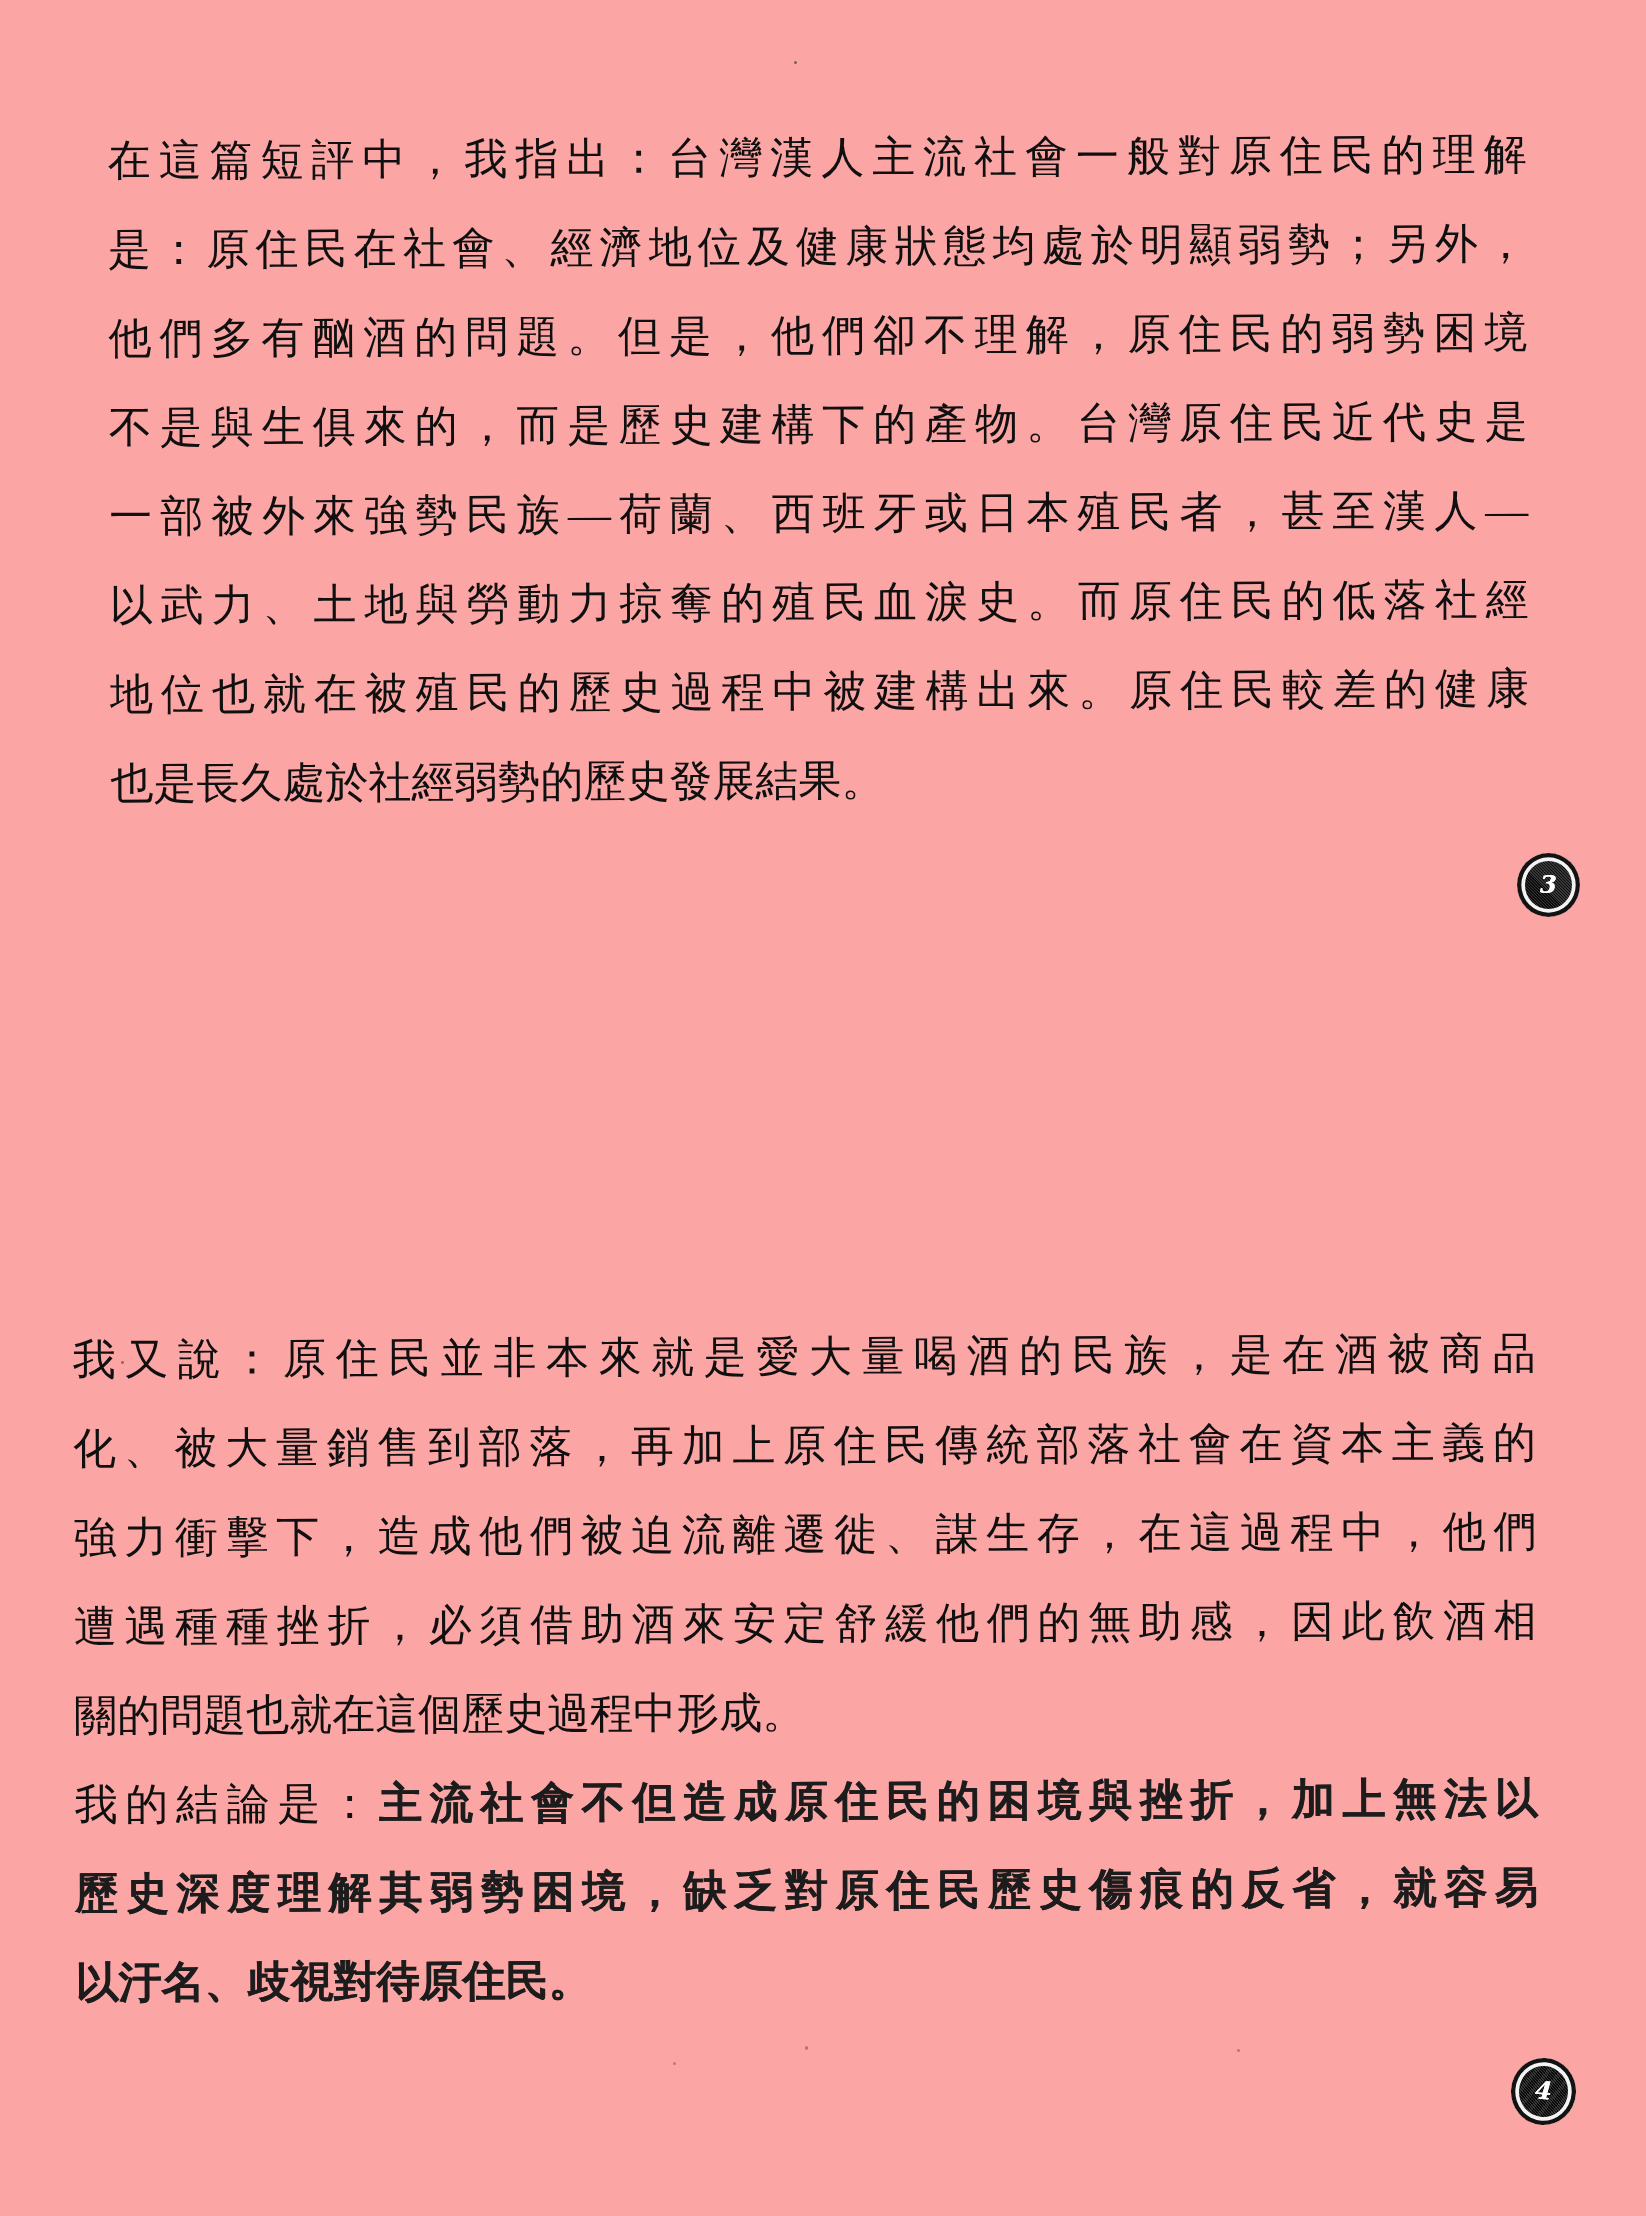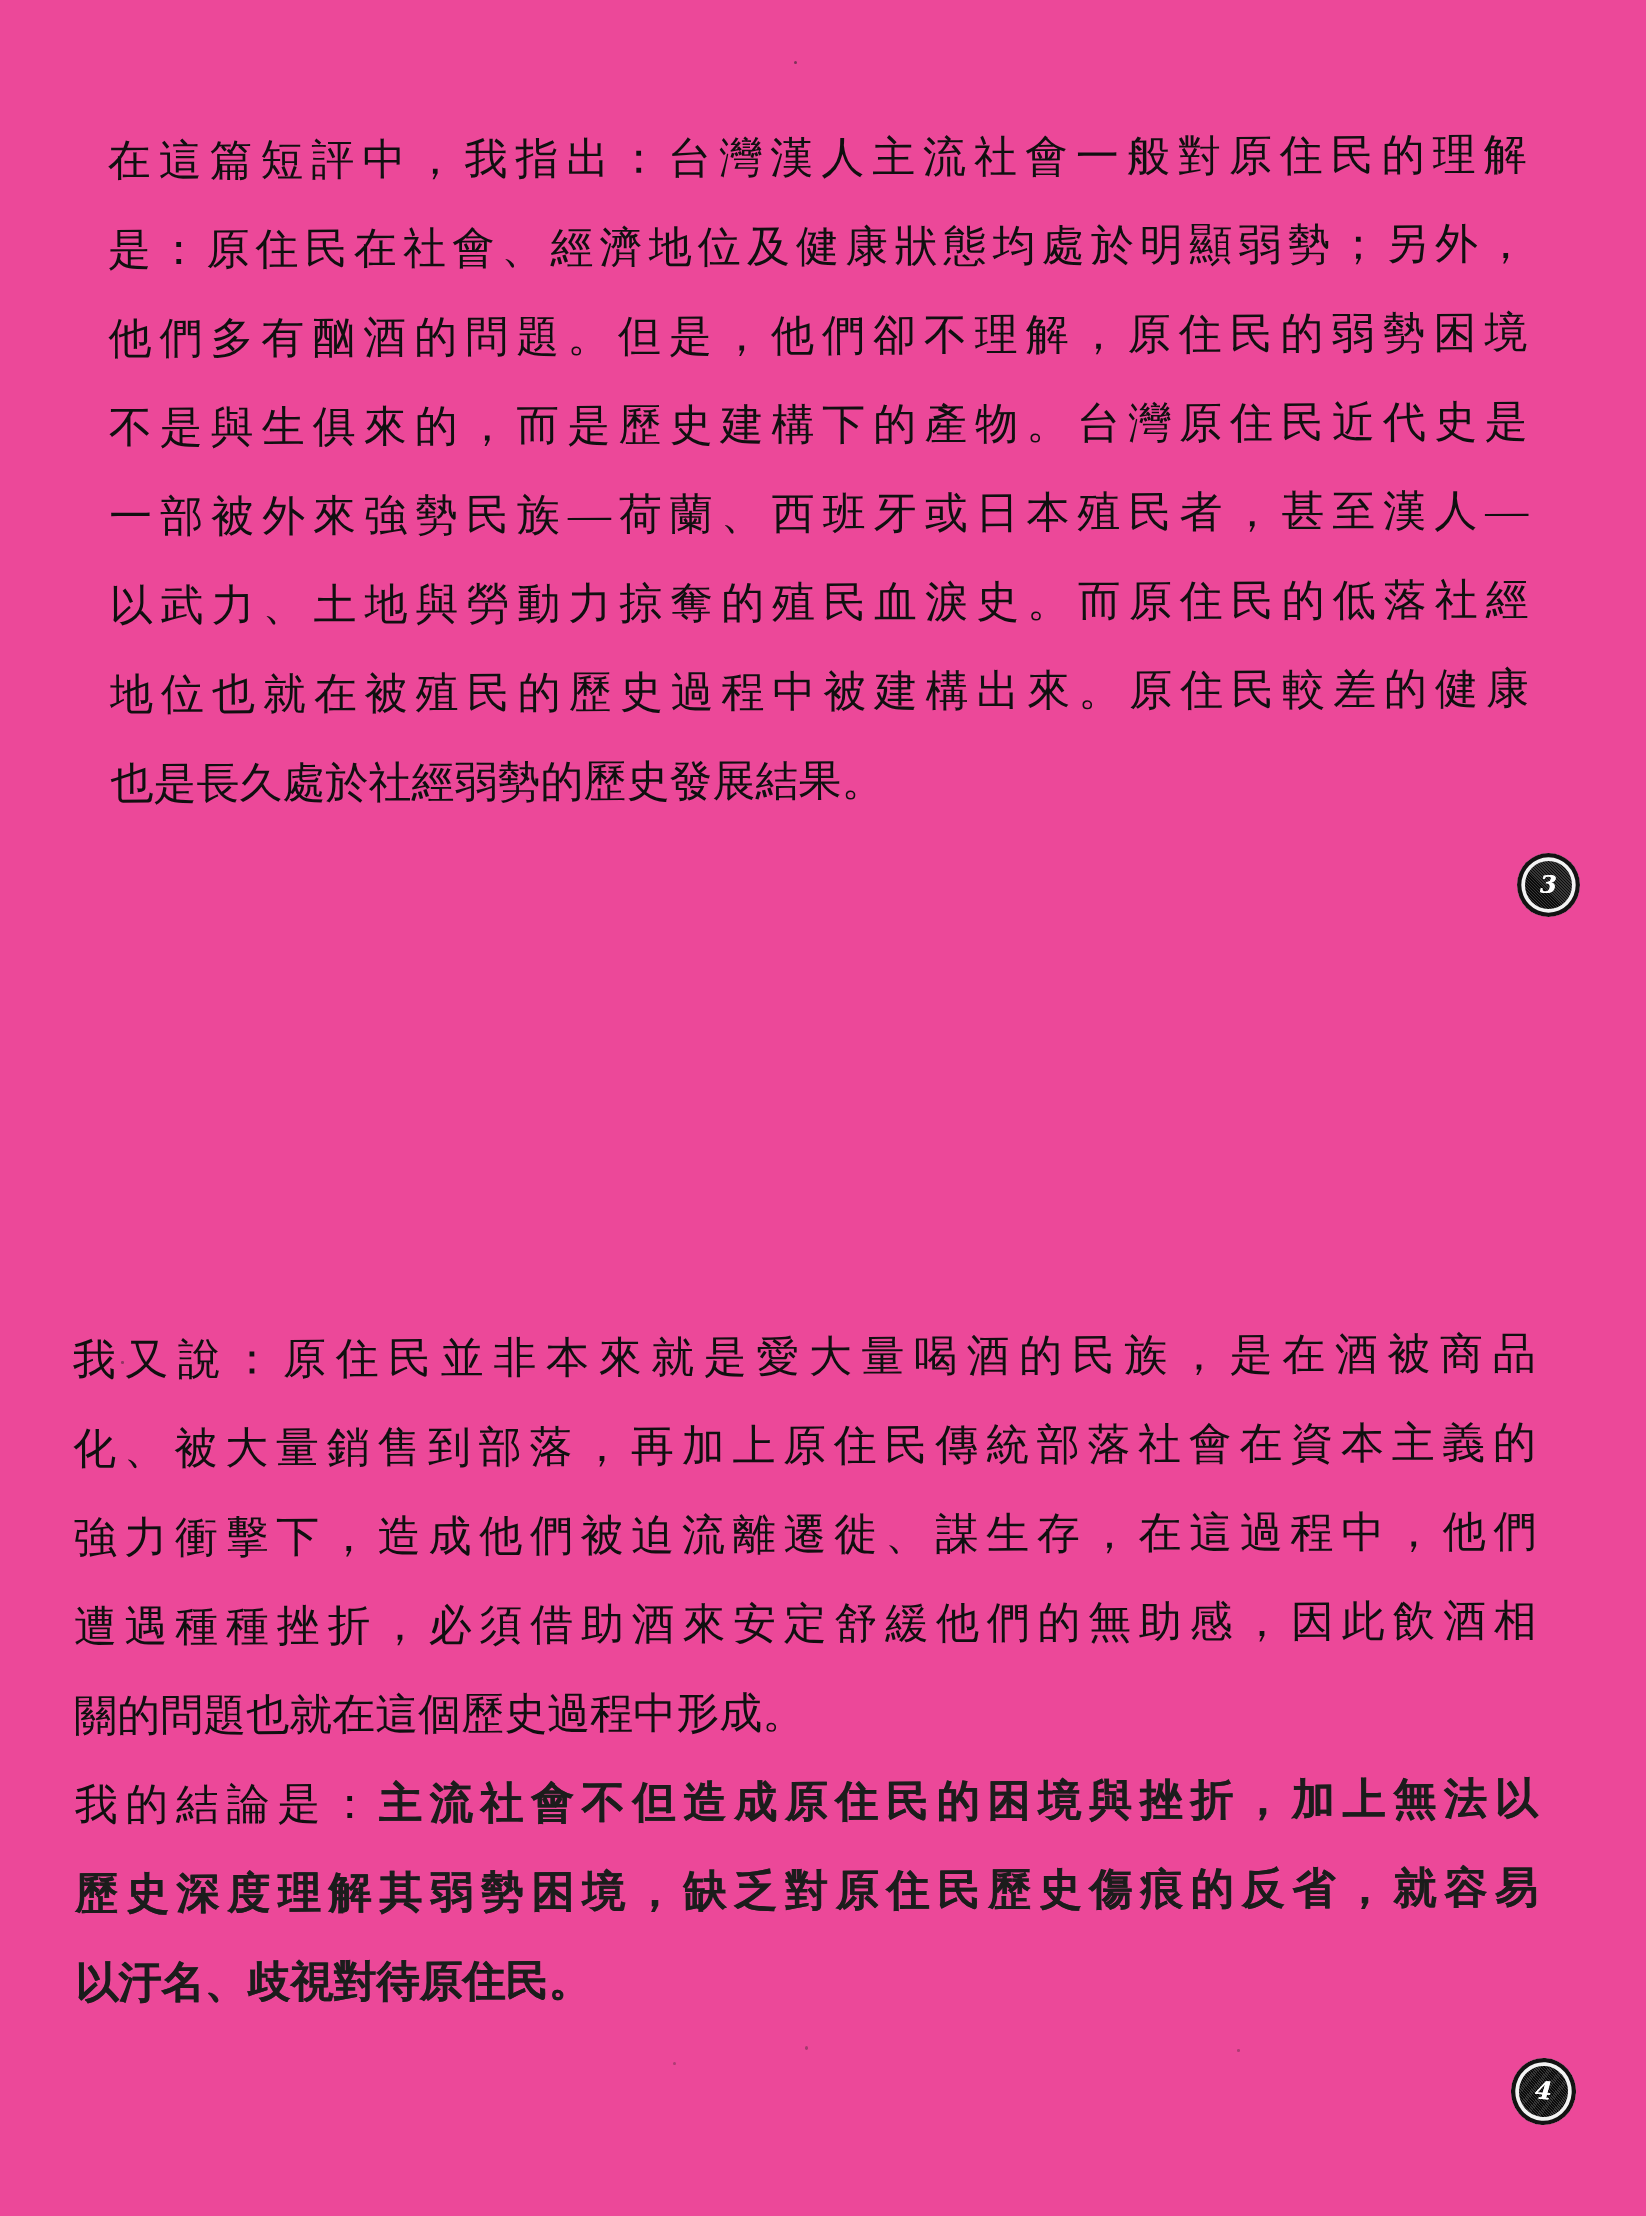--- a/index.html
+++ b/index.html
@@ -11,21 +11,21 @@
     width: 1646px;
     height: 2216px;
     position: relative;
     overflow: hidden;
     font-family: "Liberation Serif", "DejaVu Serif", serif;
     color: #101010;
   }
   .page {
     position: absolute;
     inset: 0;
-    background: #ec4899;
+    background: #fca5a5;
   }
   .text-block {
     position: absolute;
     transform: rotate(-0.25deg);
     transform-origin: 50% 50%;
   }
   .block-1 {
     left: 109px;
     top: 113px;
     width: 1419px;

